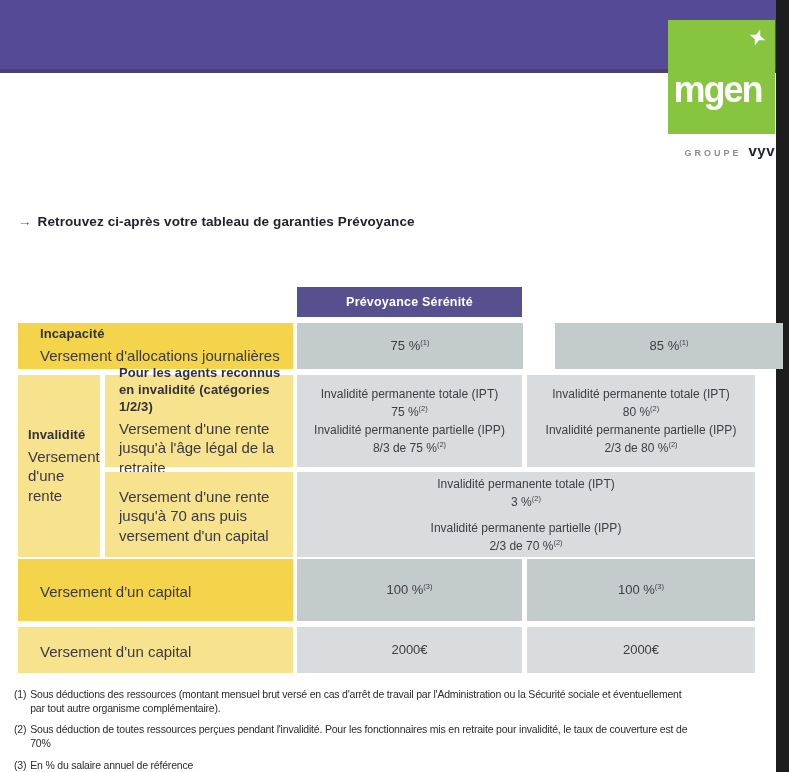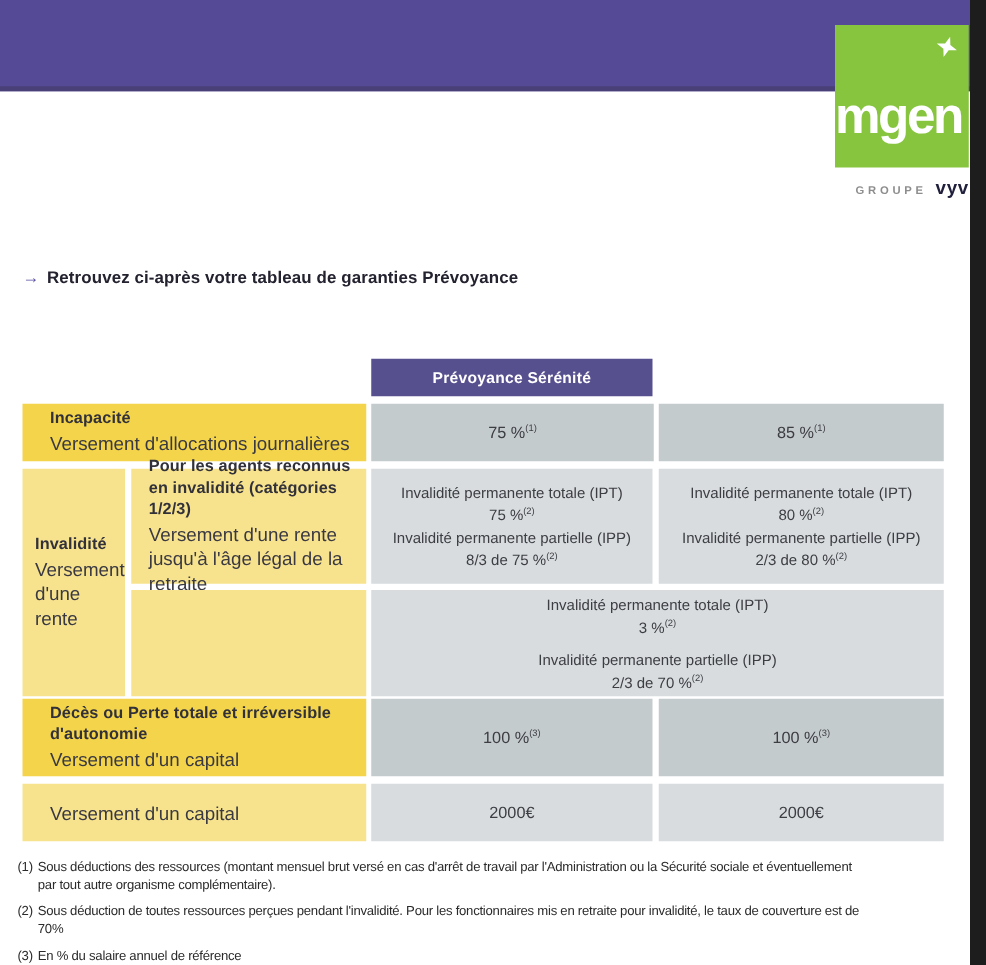--- a/index.html
+++ b/index.html
@@ -17,21 +17,21 @@
   .edge-strip{
     position:absolute;right:0;top:0;width:13px;height:772px;
     background:var(--edge_black,#1d1d1d);
   }
   .logo-box{
     position:absolute;left:668px;top:20px;width:107px;height:114px;
     background:var(--green,#87c53f);
   }
   .logo-text{
     position:absolute;left:0;right:8px;top:52px;text-align:center;
-    color:#ffffff;font-weight:bold;font-size:41px;letter-spacing:-2px;line-height:1;
+    color:#ffffff;font-weight:bold;font-size:36px;letter-spacing:-2px;line-height:1;
   }
   .logo-star{
     position:absolute;right:9px;top:9px;width:17px;height:17px;background:#ffffff;
     clip-path:polygon(50% 0,63% 37%,100% 50%,63% 63%,50% 100%,37% 63%,0 50%,37% 37%);
     transform:rotate(18deg);
   }
   .groupe-line{
     position:absolute;right:14px;top:142px;display:flex;align-items:baseline;gap:7px;
   }
   .groupe-word{font-size:9px;letter-spacing:3px;color:#8d8d8d;font-weight:bold;}
@@ -65,21 +65,21 @@
   .gap-top{margin-top:8px;}
   .y-dark{background:var(--yellow_dark,#f3d44a);}
   .y-light{background:var(--yellow_light,#f7e38e);}
   .g-dark{background:var(--gray_dark,#c4cbcd);}
   .g-light{background:var(--gray_light,#d8dcde);}
   
   .hdr1{left:297px;top:287px;width:225px;height:30px;}
   .hdr2{left:527px;top:287px;width:228px;height:30px;}
   .r1l{left:18px;top:323px;width:275px;height:46px;padding-left:22px;}
   .r1a{left:297px;top:323px;width:226px;height:46px;}
-  .r1b{left:527px;top:323px;width:228px;height:46px;}
+  .r1b{left:555px;top:323px;width:228px;height:46px;}
   .invl{left:18px;top:375px;width:82px;height:182px;padding-left:10px;padding-right:4px;}
   .s1l{left:105px;top:375px;width:188px;height:92px;padding-left:14px;}
   .s1a{left:297px;top:375px;width:225px;height:92px;}
   .s1b{left:527px;top:375px;width:228px;height:92px;}
   .s2l{left:105px;top:472px;width:188px;height:85px;padding-left:14px;}
   .s2m{left:297px;top:472px;width:458px;height:85px;}
   .r4l{left:18px;top:559px;width:275px;height:62px;padding-left:22px;}
   .r4a{left:297px;top:559px;width:225px;height:62px;}
   .r4b{left:527px;top:559px;width:228px;height:62px;}
   .r5l{left:18px;top:627px;width:275px;height:46px;padding-left:22px;}
@@ -140,30 +140,30 @@
     <div class="vline"><span>8/3 de 75 %</span><span class="sup">(2)</span></div>
   </div>
   <div class="cell val g-light s1b">
     <div class="vline"><span>Invalidité permanente totale (IPT)</span><span class="sup"></span></div>
     <div class="vline"><span>80 %</span><span class="sup">(2)</span></div>
     <div class="vline"><span>Invalidité permanente partielle (IPP)</span><span class="sup"></span></div>
     <div class="vline"><span>2/3 de 80 %</span><span class="sup">(2)</span></div>
   </div>
 
   <div class="cell label y-light s2l">
+    <div class="sub">Versement d'une rente jusqu'à 70 ans puis versement d'un capital</div>
   </div>
   <div class="cell val g-light s2m">
     <div class="vline"><span>Invalidité permanente totale (IPT)</span><span class="sup"></span></div>
     <div class="vline"><span>3 %</span><span class="sup">(2)</span></div>
     <div class="vline gap-top"><span>Invalidité permanente partielle (IPP)</span><span class="sup"></span></div>
     <div class="vline"><span>2/3 de 70 %</span><span class="sup">(2)</span></div>
   </div>
 
   <div class="cell label y-dark r4l">
-    <div class="ttl">Décès ou Perte totale et irréversible d'autonomie</div>
     <div class="sub">Versement d'un capital</div>
   </div>
   <div class="cell val g-dark r4a">
     <div class="vline big"><span>100 %</span><span class="sup">(3)</span></div>
   </div>
   <div class="cell val g-dark r4b">
     <div class="vline big"><span>100 %</span><span class="sup">(3)</span></div>
   </div>
 
   <div class="cell label y-light r5l">

